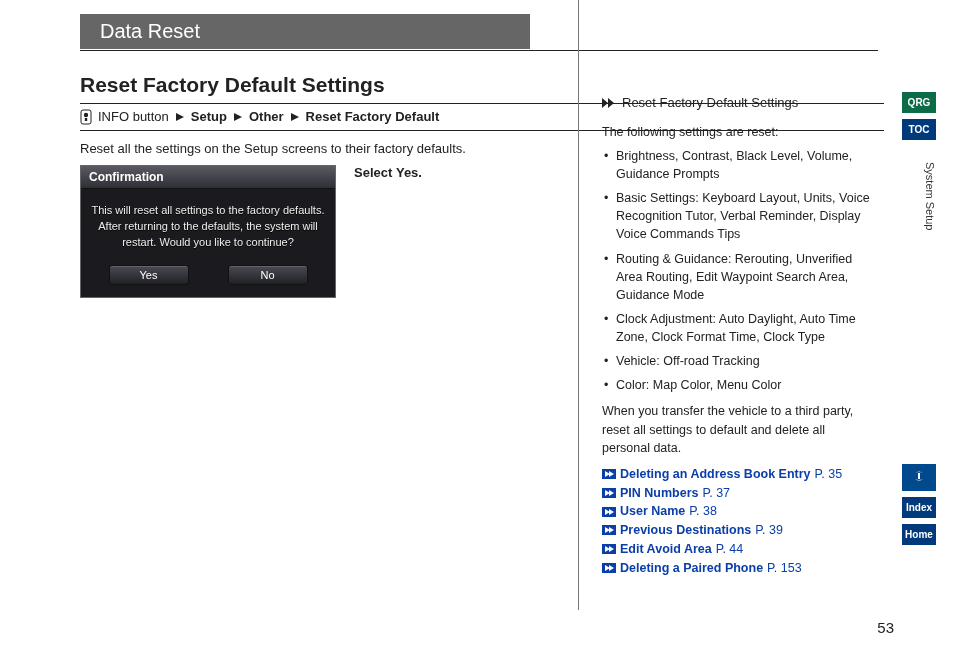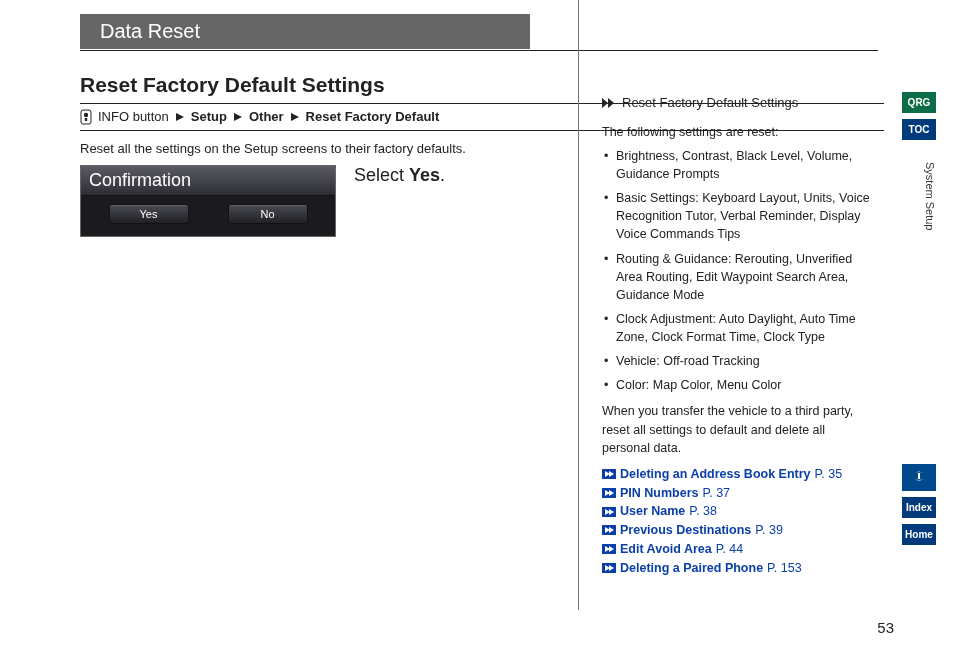--- a/index.html
+++ b/index.html
@@ -10,25 +10,25 @@
   .tab { background: #666; color: #fff; padding: 6px 20px; font-size: 20px; width: 450px; }
   h1.section { font-size: 21px; font-weight: bold; margin: 24px 0 6px 0; }
   .crumb-hr { height: 1px; background: #222; margin-bottom: 4px; }
   .crumbs { font-size: 13px; display: flex; align-items: center; flex-wrap: wrap; gap: 6px; line-height: 1.4; margin-bottom: 2px; }
   .crumbs svg { flex: none; }
   .crumbs .step { font-weight: bold; }
   .crumb-hr2 { height: 1px; background: #222; margin-top: 4px; margin-bottom: 8px; }
   .intro { font-size: 13px; line-height: 1.5; margin-bottom: 6px; }
   .figrow { display: flex; gap: 18px; align-items: flex-start; }
   .fig { width: 256px; border: 1px solid #666; background: #1b1b1f; color: #ddd; font-family: "Segoe UI", Tahoma, sans-serif; font-size: 11px; }
-  .fig .title { background: linear-gradient(#5a5a63,#2e2e36); padding: 4px 8px; font-size: 18px; color: #fff; border-bottom: 1px solid #111; }
+  .fig .title { background: linear-gradient(#5a5a63,#2e2e36); padding: 4px 8px; font-size: 12px; color: #fff; border-bottom: 1px solid #111; font-weight: bold; }
   .fig .body { padding: 14px 10px 6px 10px; text-align: center; line-height: 1.45; color: #eee; text-shadow: 0 1px 0 #000; }
   .fig .btns { display: flex; justify-content: space-around; padding: 8px 8px 12px 8px; }
   .fig .btn { width: 80px; text-align: center; background: linear-gradient(#4a4a52,#202027); color: #fff; font-size: 11px; padding: 3px 0; border: 1px solid #111; border-radius: 3px; box-shadow: inset 0 1px 0 rgba(255,255,255,.15); }
-  .select-yes { font-size: 18px; }
+  .select-yes { font-size: 13px; font-weight: bold; }
   .sidecol { position: absolute; top: 94px; left: 602px; width: 270px; font-size: 12.5px; line-height: 1.45; }
   .sidecol .hdr { display: flex; align-items: center; gap: 6px; margin-bottom: 10px; font-size: 13px; }
   .sidecol .hdr svg { flex: none; }
   .sidecol .lead { margin-bottom: 6px; }
   .sidecol ul { list-style: none; margin: 0 0 8px 0; padding: 0; }
   .sidecol li { position: relative; padding-left: 14px; margin-bottom: 6px; }
   .sidecol li::before { content: "•"; position: absolute; left: 2px; top: 0; }
   .sidecol .note { margin-bottom: 8px; }
   .linkrow { display: flex; align-items: center; gap: 4px; line-height: 1.5; flex-wrap: wrap; }
   .linkrow svg { flex: none; }
@@ -76,20 +76,22 @@
       </svg>
     <span class="step">Reset Factory Default</span>
   </div>
   <div class="crumb-hr2"></div>
 
   <p class="intro">Reset all the settings on the Setup screens to their factory defaults.</p>
 
   <div class="figrow">
     <div class="fig">
       <div class="title">Confirmation</div>
+      <div class="body">This will reset all settings to the factory defaults. After returning to the defaults, the system will restart.
+Would you like to continue?</div>
       <div class="btns">
         <div class="btn">Yes</div>
         <div class="btn">No</div>
       </div>
     </div>
     <div class="select-yes">
       <span>Select </span><b>Yes</b><span>.</span>
     </div>
   </div>
 

